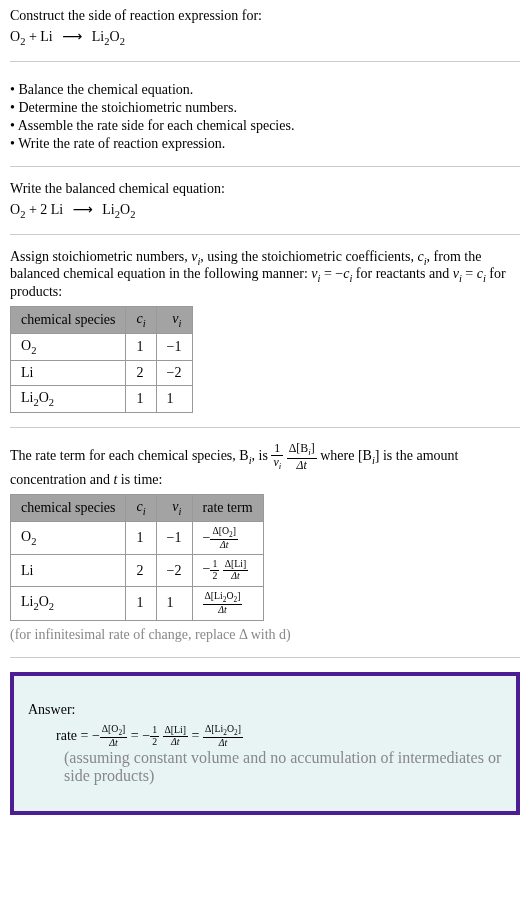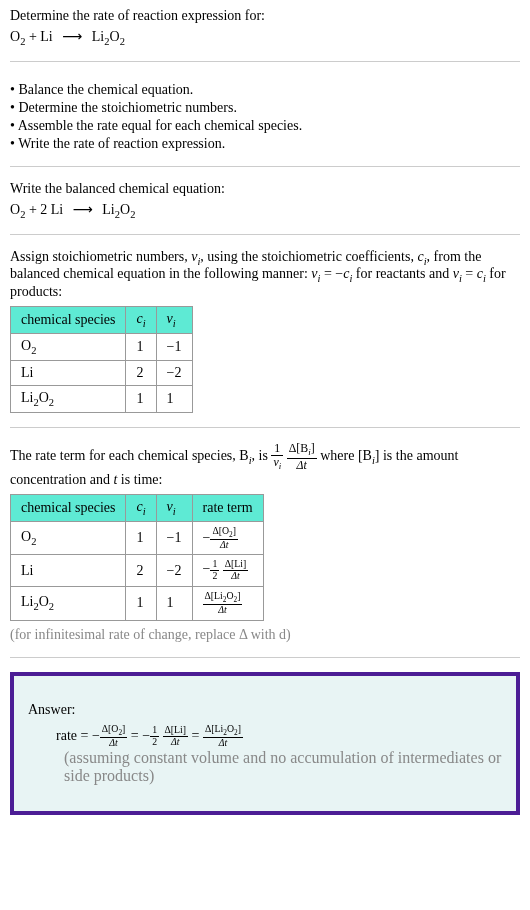--- a/index.html
+++ b/index.html
@@ -48,21 +48,22 @@
       border-collapse: collapse;
       margin: 6px 0;
     }
     table td, table th {
       border: 1px solid #999;
       padding: 4px 10px;
       text-align: left;
       font-weight: normal;
     }
     table th {
-      background: #5eead4;
+      background: #a3a3a3;
+      text-align: right;
     }
     .frac {
       display: inline-block;
       vertical-align: middle;
       text-align: center;
       font-size: 0.85em;
     }
     .frac-num {
       display: block;
       border-bottom: 1px solid #000;
@@ -100,33 +101,33 @@
       margin-left: 36px;
     }
     .rate-cell {
       white-space: nowrap;
     }
   </style>
 </head>
 <body>
 
 <div class="section">
-  <div>Determine the rate of reaction expression for:</div>
+  <div>Construct the side of reaction expression for:</div>
   <div class="equation">
     <span>O</span><span class="sub">2</span><span> + Li </span><span class="arrow">⟶</span><span> Li</span><span class="sub">2</span><span>O</span><span class="sub">2</span>
   </div>
 </div>
 
 <hr>
 
 <div class="section">
   <div class="bullet-list">
     <div class="bullet-item">• Balance the chemical equation.</div>
     <div class="bullet-item">• Determine the stoichiometric numbers.</div>
-    <div class="bullet-item">• Assemble the rate equal for each chemical species.</div>
+    <div class="bullet-item">• Assemble the rate side for each chemical species.</div>
     <div class="bullet-item">• Write the rate of reaction expression.</div>
   </div>
 </div>
 
 <hr>
 
 <div class="section">
   <div>Write the balanced chemical equation:</div>
   <div class="equation">
     <span>O</span><span class="sub">2</span><span> + 2 Li </span><span class="arrow">⟶</span><span> Li</span><span class="sub">2</span><span>O</span><span class="sub">2</span>

